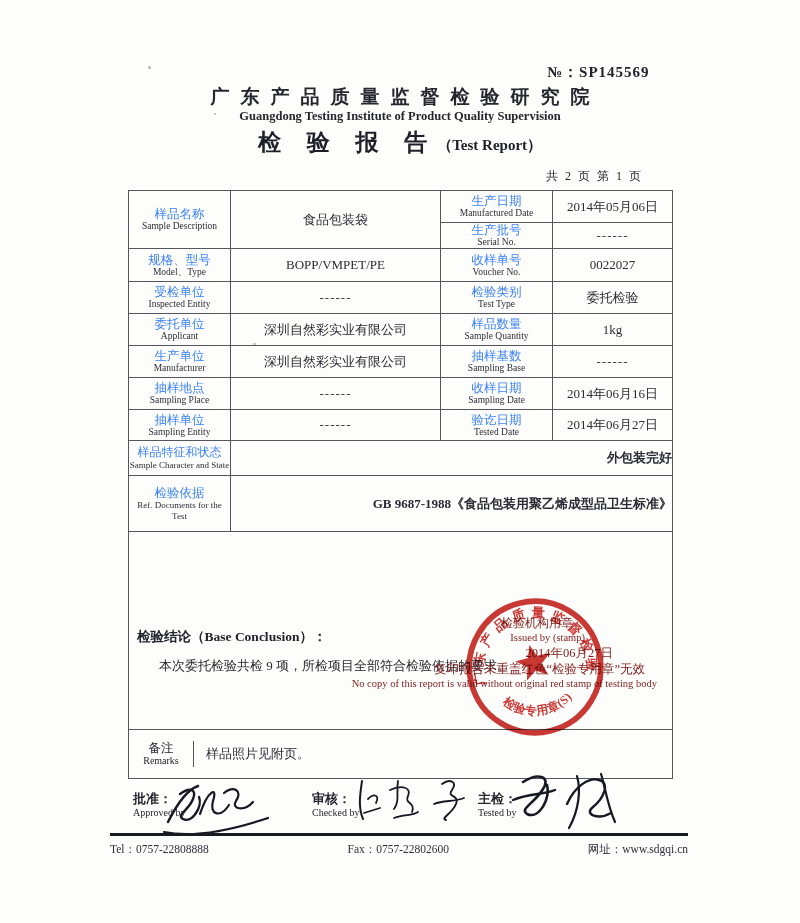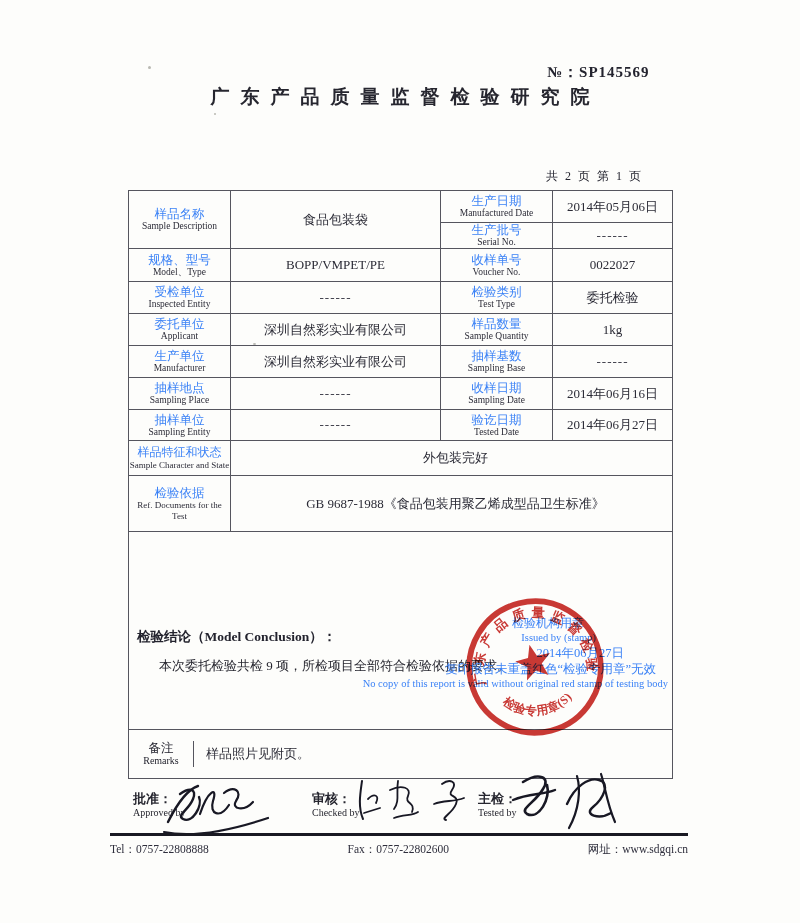--- a/index.html
+++ b/index.html
@@ -16,27 +16,27 @@
   .title-cn{font-size:23px;font-weight:bold;letter-spacing:10px;color:#1f1f29;}
   .title-en{font-size:15px;font-weight:bold;color:#1f1f29;}
   .page-info{position:absolute;top:168px;left:546px;font-size:12px;letter-spacing:2px;white-space:nowrap;}
   
   table.main{position:absolute;left:128px;top:190px;width:544px;border-collapse:collapse;table-layout:fixed;}
   table.main td{border:1px solid #55555e;padding:0;vertical-align:middle;}
   .lbl{text-align:center;line-height:1.12;}
   .lbl .cn{display:block;font-size:12.5px;color:#3b82f6;}
   .lbl .en{display:block;font-size:9.5px;color:#2c2c38;}
   .val{text-align:center;font-size:13px;color:#2b2b36;}
-  .val.left{text-align:center;padding-left:8px;}
+  .val.left{text-align:right;padding-left:8px;font-weight:bold;}
   .dash{letter-spacing:1px;color:#3a3a46;}
   
   td.concl{position:relative;vertical-align:top;}
   .concl-heading{margin:42px 0 0 8px;font-size:13.5px;font-weight:bold;color:#23232e;}
   .concl-body{margin:11px 0 0 30px;font-size:13px;color:#26262f;}
-  .stamp-notes{position:absolute;top:84px;right:4px;text-align:right;color:#3b82f6;z-index:1;}
+  .stamp-notes{position:absolute;top:84px;right:15px;text-align:right;color:#7f1d1d;z-index:1;}
   .stamp-notes div{white-space:nowrap;}
   .n1{font-size:12px;margin-right:84px;line-height:15px;}
   .n2{font-size:10.5px;margin-right:72px;line-height:14px;font-family:"Liberation Serif",serif;}
   .n3{font-size:12.5px;margin-right:44px;line-height:16px;}
   .n4{font-size:12.5px;margin-right:12px;line-height:16px;}
   .n5{font-size:10.5px;margin-right:0;line-height:14px;}
   .stamp-svg{position:absolute;left:333px;top:62px;width:146px;height:146px;transform:rotate(-14deg);mix-blend-mode:multiply;opacity:.9;z-index:2;}
   
   .remarks-wrap{display:flex;height:100%;align-items:stretch;}
   .r-lbl{width:64px;border-right:1px solid #55555e;display:flex;flex-direction:column;justify-content:center;text-align:center;line-height:1.15;}
@@ -55,20 +55,24 @@
   
   .speck{position:absolute;border-radius:50%;background:#b9b9b2;}
 </style>
 </head>
 <body>
 
 <div class="sheet">
 
   <div class="report-no"><span>№：</span><span>SP145569</span></div>
   <div class="institute-cn">广东产品质量监督检验研究院</div>
+  <div class="institute-en">Guangdong Testing Institute of Product Quality Supervision</div>
+  <div class="title-row">
+    <span class="title-cn">检 验 报 告</span><span class="title-en">（Test Report）</span>
+  </div>
   <div class="page-info">共 2 页 第 1 页</div>
 
   <table class="main">
     <colgroup>
         <col style="width:102px">
         <col style="width:210px">
         <col style="width:112px">
         <col style="width:120px">
       </colgroup>
 
@@ -182,21 +186,21 @@
     <tr style="height:56px">
       <td class="lbl">
             <span class="cn">检验依据</span>
             <span class="en" style="font-size:9px">Ref. Documents for the Test</span>
           </td>
       <td class="val left" colspan="3">GB 9687-1988《食品包装用聚乙烯成型品卫生标准》</td>
     </tr>
 
     <tr style="height:198px">
       <td colspan="4" class="concl">
-        <div class="concl-heading">检验结论（Model Conclusion）：</div>
+        <div class="concl-heading">检验结论（Base Conclusion）：</div>
         <div class="concl-body">本次委托检验共检 9 项，所检项目全部符合检验依据的要求。</div>
 
         <div class="stamp-notes">
           <div class="n1">检验机构用章</div>
           <div class="n2">Issued by (stamp)</div>
           <div class="n3">2014年06月27日</div>
           <div class="n4">复印报告未重盖红色“检验专用章”无效</div>
           <div class="n5">No copy of this report is valid without original red stamp of testing body</div>
         </div>
 

